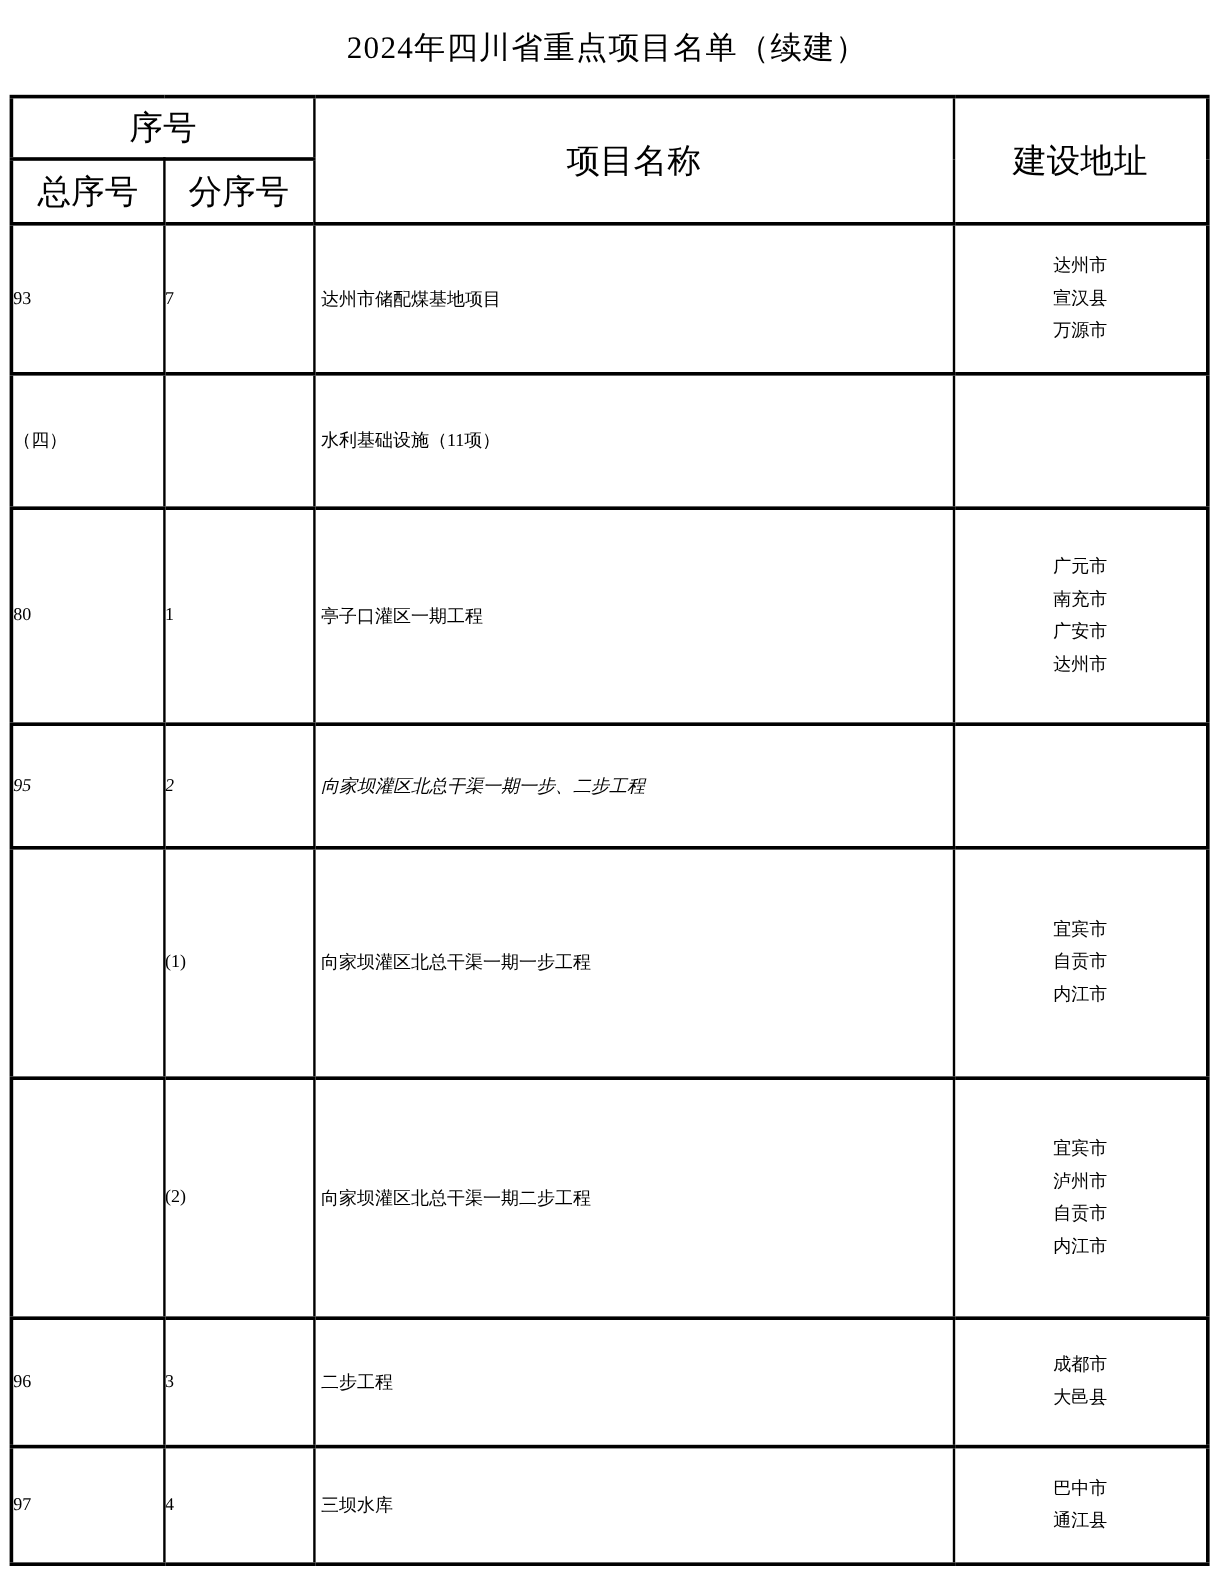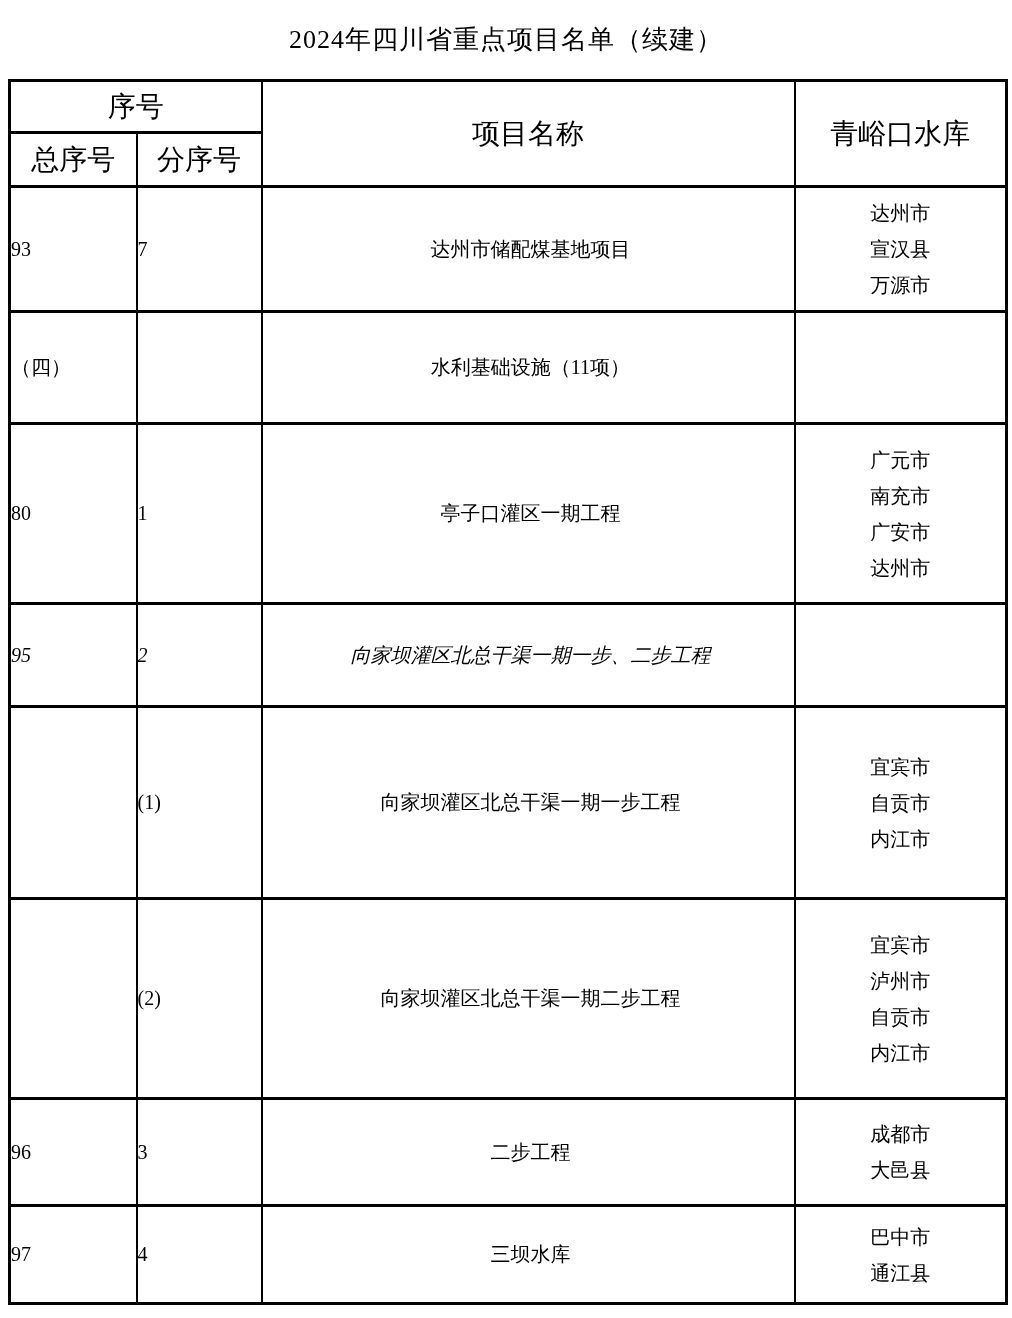--- a/index.html
+++ b/index.html
@@ -40,37 +40,37 @@
     vertical-align: middle;
   }
   th {
     font-family: "Liberation Sans", "DejaVu Sans", sans-serif;
     font-weight: normal;
     font-size: 28px;
     text-align: center;
   }
   td {
     font-family: "Liberation Serif", "DejaVu Serif", serif;
-    font-size: 20px;
+    font-size: 15px;
   }
   thead tr:nth-child(1) { height: 52px; }
   thead tr:nth-child(2) { height: 54px; }
   tbody tr:nth-child(1) { height: 125px; }
   tbody tr:nth-child(2) { height: 112px; }
   tbody tr:nth-child(3) { height: 180px; }
   tbody tr:nth-child(4) { height: 103px; font-style: italic; }
   tbody tr:nth-child(5) { height: 192px; }
   tbody tr:nth-child(6) { height: 200px; }
   tbody tr:nth-child(7) { height: 107px; }
   tbody tr:nth-child(8) { height: 98px; }
   td.c-serial {
     text-align: left;
   }
   td.c-name {
-    text-align: center;
+    text-align: left;
     padding-left: 5px;
   }
   td.c-loc {
     text-align: center;
     white-space: pre-line;
     line-height: 1.8;
   }
 </style>
 </head>
 <body>
@@ -81,21 +81,21 @@
   <colgroup>
     <col style="width:127px">
     <col style="width:125px">
     <col style="width:533px">
     <col style="width:212px">
   </colgroup>
   <thead>
     <tr>
       <th colspan="2">序号</th>
       <th rowspan="2">项目名称</th>
-      <th rowspan="2">青峪口水库</th>
+      <th rowspan="2">建设地址</th>
     </tr>
     <tr>
       <th>总序号</th>
       <th>分序号</th>
     </tr>
   </thead>
   <tbody>
     <tr>
       <td class="c-serial">93</td>
       <td class="c-serial">7</td>

